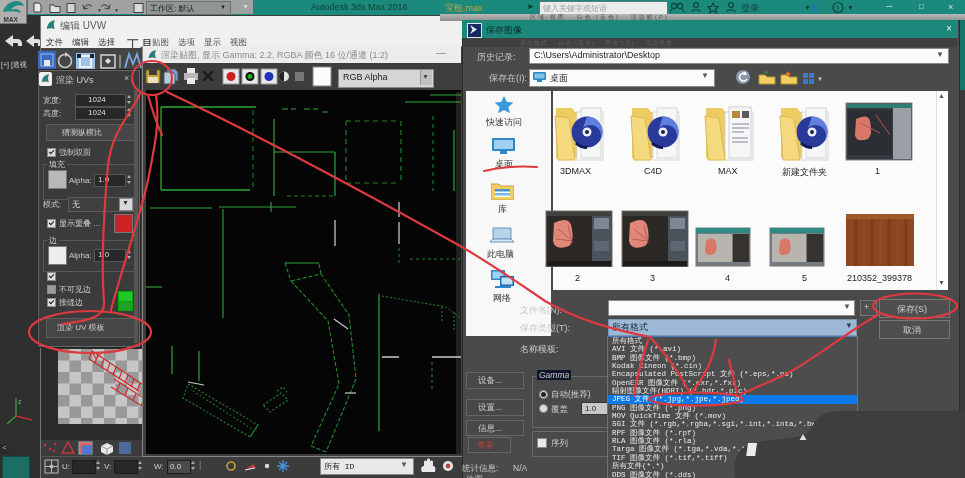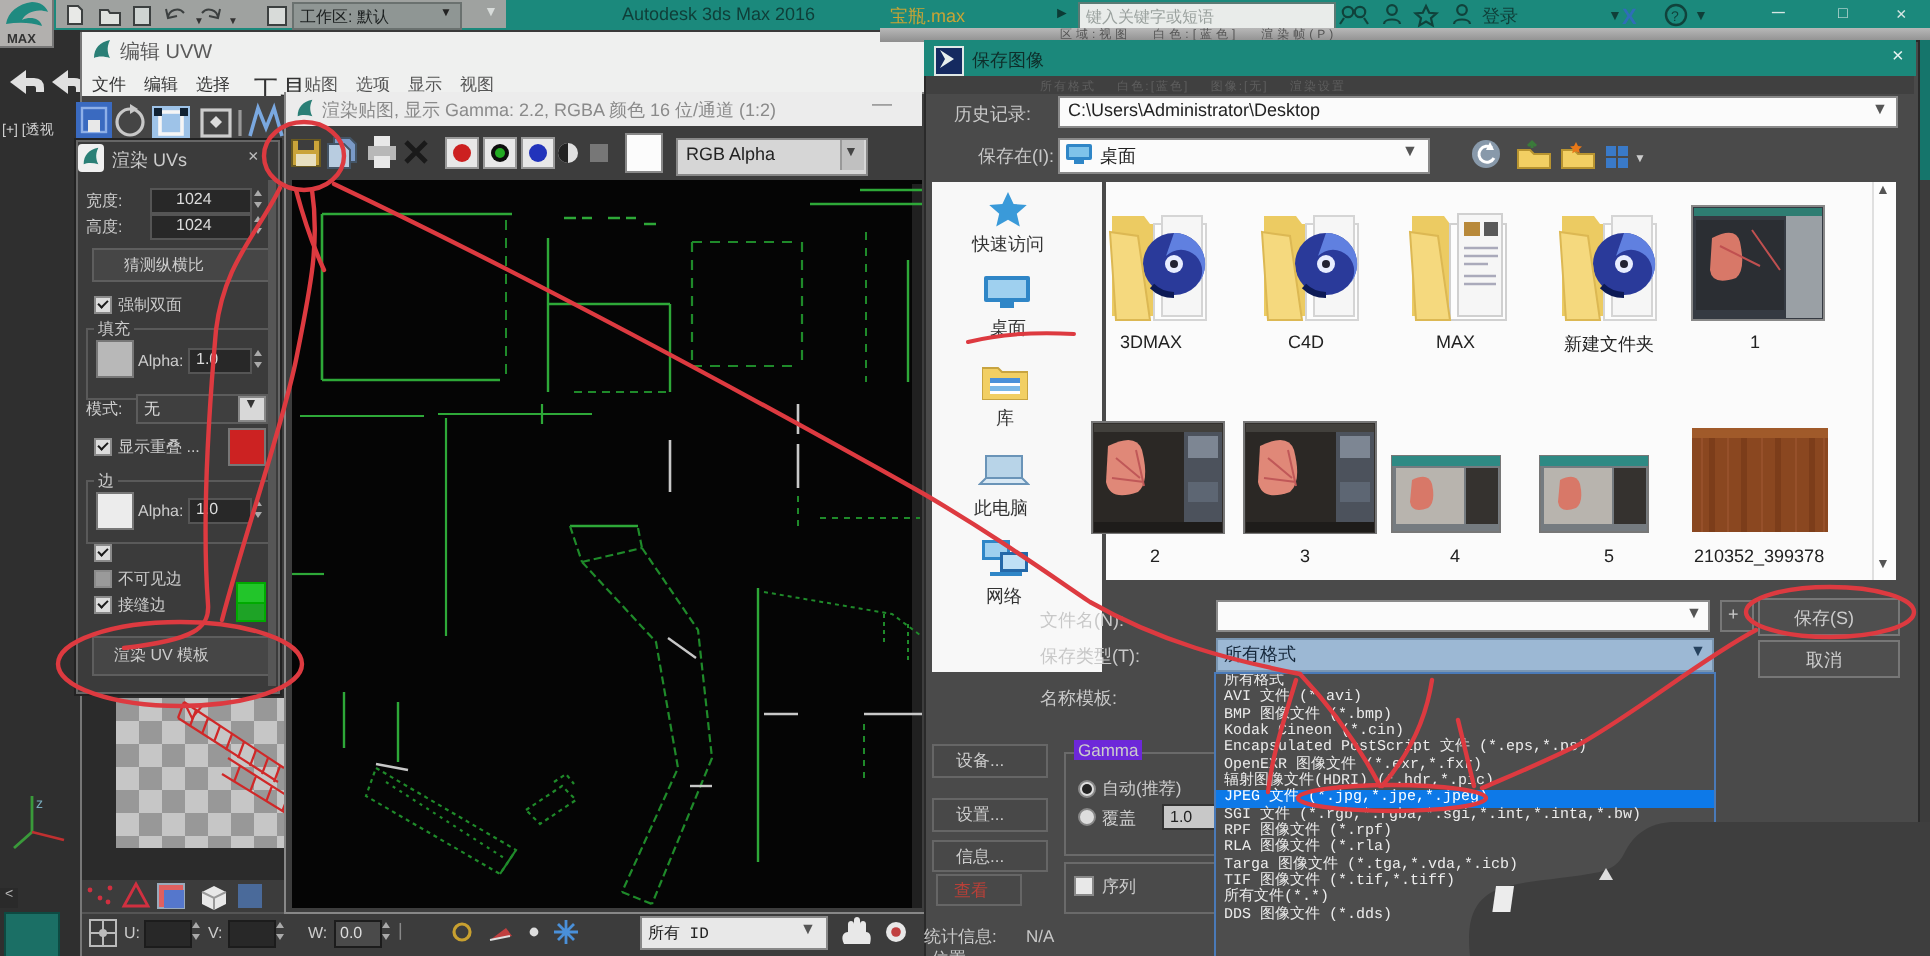--- a/index.html
+++ b/index.html
@@ -536,21 +536,21 @@
 <div class="abs" style="left:466px;top:372px;width:56px;height:15px;background:#484848;border:1px solid #666;"></div>
 <div class="txt" style="left:478px;top:375px;font-size:8.5px;color:#ccc;">设备...</div>
 <div class="abs" style="left:466px;top:399px;width:56px;height:15px;background:#484848;border:1px solid #666;"></div>
 <div class="txt" style="left:478px;top:402px;font-size:8.5px;color:#ccc;">设置...</div>
 <div class="abs" style="left:466px;top:420px;width:56px;height:14px;background:#484848;border:1px solid #666;"></div>
 <div class="txt" style="left:478px;top:423px;font-size:8.5px;color:#ccc;">信息...</div>
 <div class="abs" style="left:468px;top:437px;width:41px;height:14px;background:#484848;border:1px solid #666;"></div>
 <div class="txt" style="left:477px;top:440px;font-size:8.5px;color:#b84038;">查看</div>
 
 <div class="abs" style="left:532px;top:376px;width:76px;height:50px;border:1px solid #6a6a6a;"></div>
-<div class="txt" style="left:537px;top:370px;font-size:8.5px;color:#ccc;background:#6d28d9;padding:0 2px;">Gamma</div>
+<div class="txt" style="left:537px;top:370px;font-size:8.5px;color:#ccc;background:#0f172a;padding:0 2px;font-style:italic;">Gamma</div>
 <div class="abs" style="left:539px;top:390px;width:7px;height:7px;border-radius:50%;background:#ddd;border:1px solid #888;"></div>
 <div class="abs" style="left:541px;top:392px;width:5px;height:5px;border-radius:50%;background:#222;"></div>
 <div class="txt" style="left:551px;top:389px;font-size:8.5px;color:#ccc;">自动(推荐)</div>
 <div class="abs" style="left:539px;top:404px;width:7px;height:7px;border-radius:50%;background:#ddd;border:1px solid #888;"></div>
 <div class="txt" style="left:551px;top:404px;font-size:8.5px;color:#ccc;">覆盖</div>
 <div class="abs" style="left:581px;top:402px;width:25px;height:11px;background:#c8c8c8;border:1px solid #333;"></div>
 <div class="txt" style="left:585px;top:404px;font-size:8px;color:#222;">1.0</div>
 
 <div class="abs" style="left:532px;top:431px;width:76px;height:24px;border:1px solid #6a6a6a;"></div>
 <div class="abs" style="left:537px;top:438px;width:8px;height:8px;background:#e8e8e8;border:1px solid #888;"></div>
@@ -562,20 +562,22 @@
 <div class="abs" style="left:607px;top:336px;width:249px;height:142px;background:#4d4d4d;border:1px solid #4a7ab8;font-family:'Liberation Mono',monospace;">
   <div style="position:relative;width:100%;height:100%;overflow:hidden;">
     <div class="ditem">所有格式</div>
     <div class="ditem">AVI 文件 (*.avi)</div>
     <div class="ditem">BMP 图像文件 (*.bmp)</div>
     <div class="ditem">Kodak Cineon (*.cin)</div>
     <div class="ditem">Encapsulated PostScript 文件 (*.eps,*.ps)</div>
     <div class="ditem">OpenEXR 图像文件 (*.exr,*.fxr)</div>
     <div class="ditem">辐射图像文件(HDRI) (*.hdr,*.pic)</div>
     <div class="ditem" style="background:#0d79e8;color:#fff;">JPEG 文件 (*.jpg,*.jpe,*.jpeg)</div>
+    <div class="ditem">PNG 图像文件 (*.png)</div>
+    <div class="ditem">MOV QuickTime 文件 (*.mov)</div>
     <div class="ditem">SGI 文件 (*.rgb,*.rgba,*.sgi,*.int,*.inta,*.bw)</div>
     <div class="ditem">RPF 图像文件 (*.rpf)</div>
     <div class="ditem">RLA 图像文件 (*.rla)</div>
     <div class="ditem">Targa 图像文件 (*.tga,*.vda,*.icb)</div>
     <div class="ditem">TIF 图像文件 (*.tif,*.tiff)</div>
     <div class="ditem">所有文件(*.*)</div>
     <div class="ditem">DDS 图像文件 (*.dds)</div>
   </div>
 </div>
 

